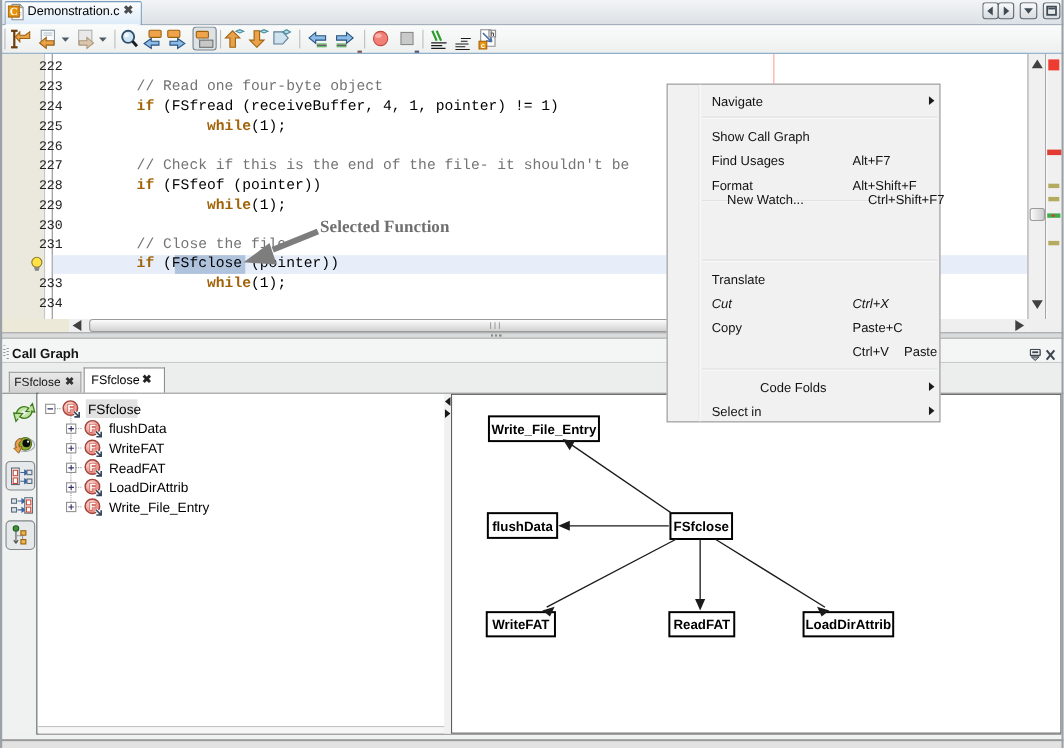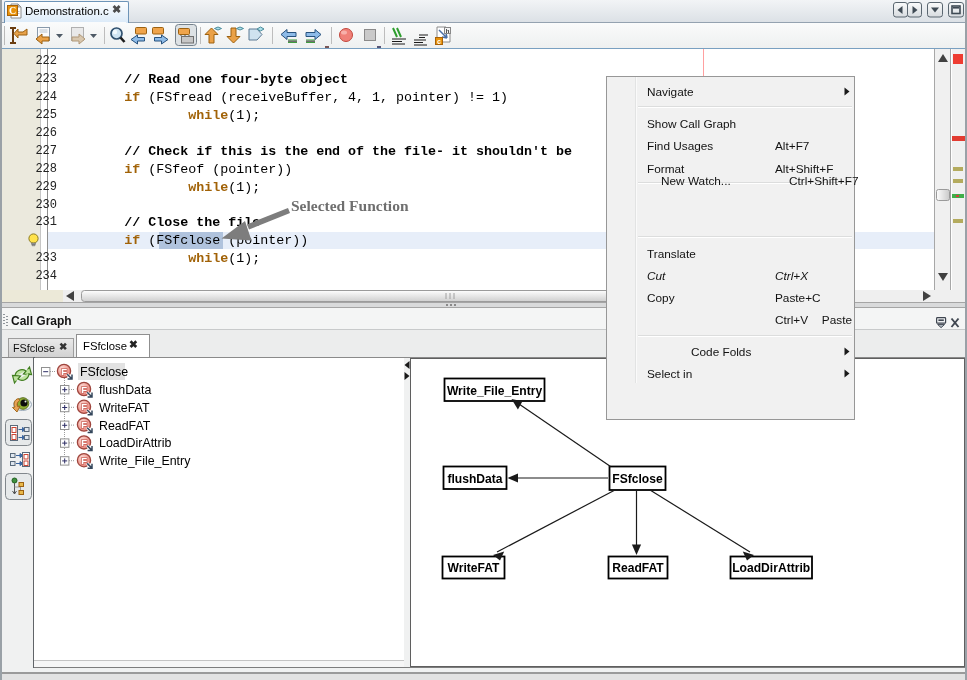--- a/index.html
+++ b/index.html
@@ -208,21 +208,21 @@
                  <b class="k">while</b>(1);
 
 <span class="c">         // Check if this is the end of the file- it shouldn't be</span>
          <b class="k">if</b> (FSfeof (pointer))
                  <b class="k">while</b>(1);
 
 <span class="c">         // Close the file</span>
          <b class="k">if</b> (FSfclose (pointer))
                  <b class="k">while</b>(1);
 </pre>
-<style>.c{color:#000000;font-weight:bold;} .k{color:#a16207;}</style>
+<style>.c{color:#737373;} .k{color:#a16207;}</style>
 
 <div class="abs" style="left:325px;top:45.5px;width:4px;height:2px;background:#775555;"></div>
 <div class="abs" style="left:377px;top:45.5px;width:4px;height:2px;background:#555577;"></div>
 
 <svg class="abs" style="left:190px;top:190px" width="230" height="60" viewBox="0 0 230 60">
   <text x="101" y="21" font-family="'Liberation Serif',serif" font-weight="bold" font-size="15.5" fill="#6f6f6f">Selected Function</text>
   <line x1="58" y1="37" x2="99" y2="20.5" stroke="#7d7d7d" stroke-width="5.5"></line>
   <path d="M31.5 48.5 L55 31 61.5 50.5 Z" fill="#7d7d7d"></path>
 </svg>
 
@@ -443,21 +443,21 @@
   <g font-size="12.1" font-weight="bold" fill="#000000" font-family="'Liberation Sans',sans-serif" text-anchor="middle">
     <text x="83.5" y="35.5">Write_File_Entry</text>
     <text x="64" y="123.5">flushData</text>
     <text x="226.5" y="123.5">FSfclose</text>
     <text x="62.5" y="213">WriteFAT</text>
     <text x="227" y="213">ReadFAT</text>
     <text x="360.2" y="213">LoadDirAttrib</text>
   </g>
 </svg>
 
-<div class="abs" id="menu" style="left:606px;top:76px;width:249px;height:344px;background:#f1f1f1;border:1px solid #979797;box-sizing:border-box;font-size:11.8px;color:#121212;">
+<div class="abs" id="menu" style="left:606px;top:76px;width:249px;height:308px;background:#f1f1f1;border:1px solid #979797;box-sizing:border-box;font-size:11.8px;color:#121212;">
   <div class="abs" style="left:28px;top:0;width:1px;height:306px;background:#e2e3e3;"></div>
   <div class="abs" style="left:29px;top:0;width:1px;height:306px;background:#fafafa;"></div>
   <div class="mi" style="top:5px;">Navigate</div>
   <div class="sep" style="top:29px;"></div>
   <div class="mi" style="top:37px;">Show Call Graph</div>
   <div class="mi" style="top:59px;">Find Usages<span class="sc">Alt+F7</span></div>
   <div class="mi" style="top:81.5px;">Format<span class="sc">Alt+Shift+F</span></div>
   <div class="sep" style="top:105px;"></div>
   <div class="mi" style="top:94px;margin-left:14px;">New Watch...<span class="sc">Ctrl+Shift+F7</span></div>
   <div class="sep" style="top:159px;"></div>

